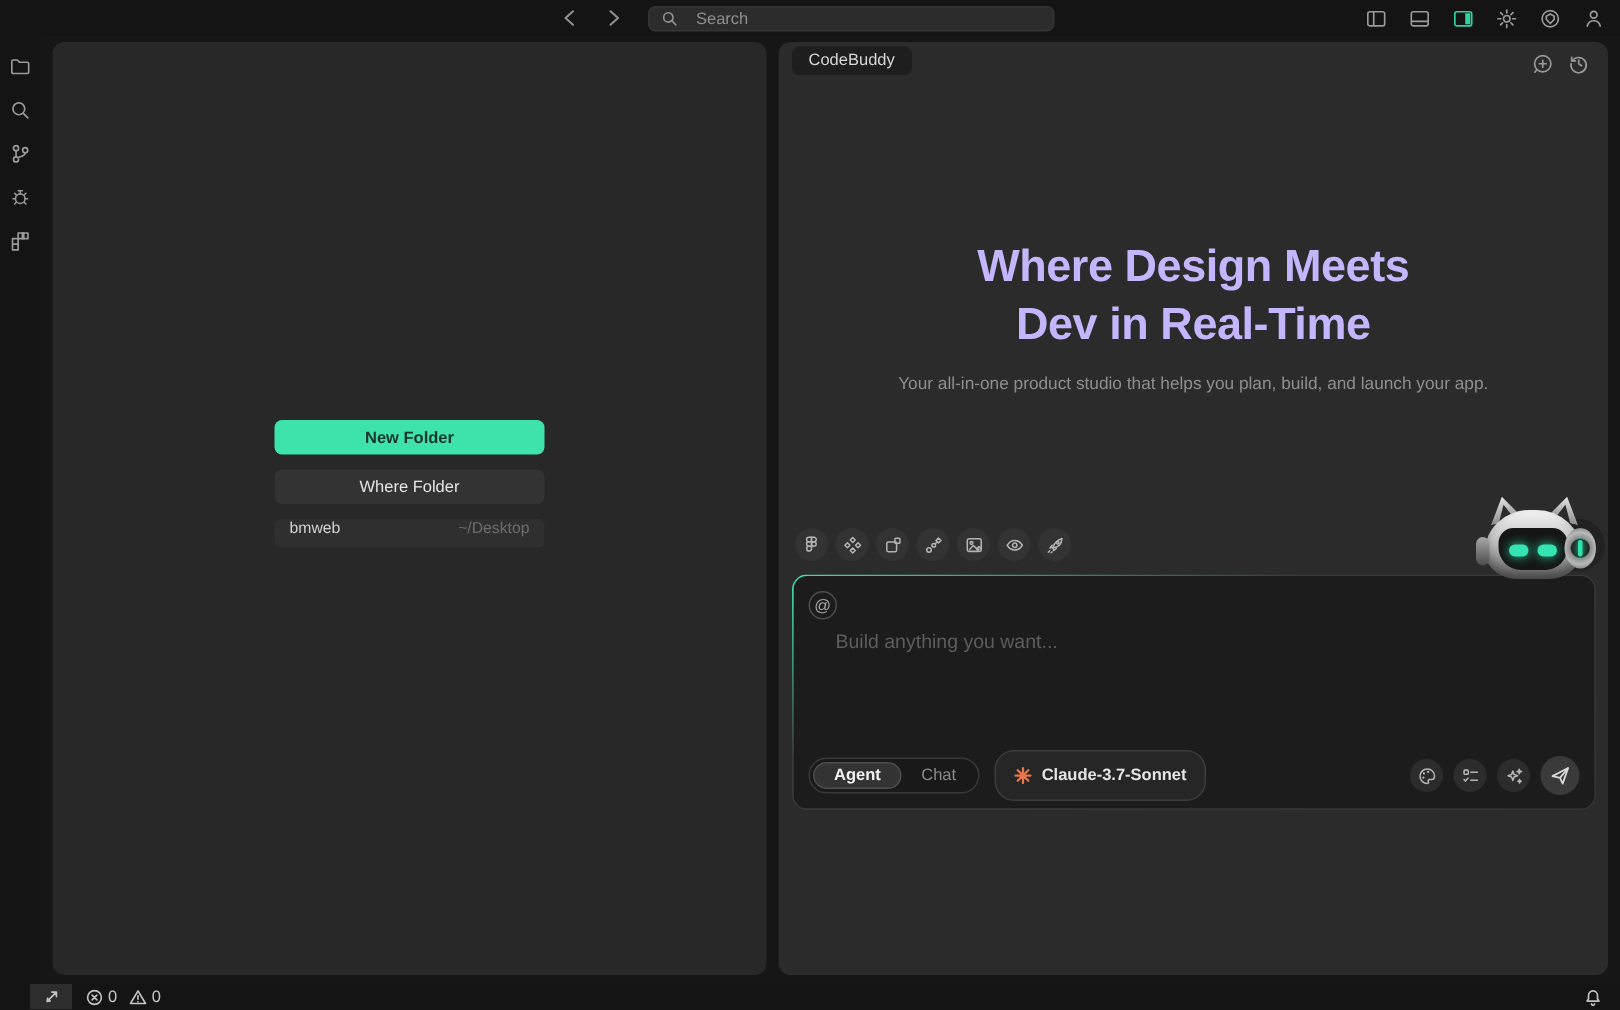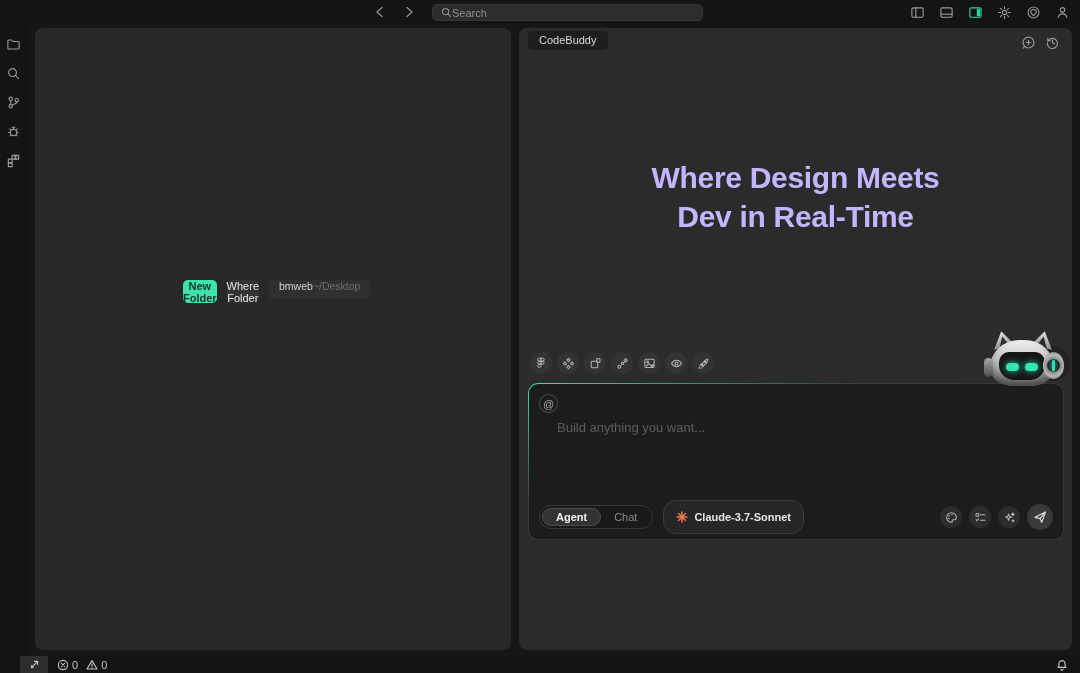--- a/index.html
+++ b/index.html
@@ -9,34 +9,34 @@
     font-family:"Liberation Sans", sans-serif;
     color:#d0d0d0;
     position:relative;
   }
   svg { display:block; }
 
   
   .topbar { position:absolute; top:0; left:0; width:1080px; height:24px; background:#141414; }
   .nav-arrows { position:absolute; left:372px; top:0; height:24px; display:flex; align-items:center; gap:16px; color:#8f8f8f; }
   .nav-btn { width:14px; height:14px; display:flex; align-items:center; justify-content:center; cursor:pointer; }
-  .searchbox { position:absolute; left:432px; top:4px; width:271px; height:17px; background:#2c2c2c; border:1px solid #353535; border-radius:5px; display:flex; align-items:center; padding:0 8px; gap:0; }
+  .searchbox { position:absolute; left:432px; top:4px; width:271px; height:17px; background:#2c2c2c; border:1px solid #353535; border-radius:5px; display:flex; align-items:center; padding:0 8px; gap:12px; }
   .searchbox input { flex:1; background:transparent; border:none; outline:none; color:#bdbdbd; font-size:11px; font-family:"Liberation Sans",sans-serif; }
   .searchbox input::placeholder { color:#8f8f8f; }
   .topbar-right { position:absolute; right:10px; top:0; height:24px; display:flex; align-items:center; gap:13px; color:#9a9a9a; }
   .tb-icon { width:16px; height:16px; display:flex; align-items:center; justify-content:center; cursor:pointer; }
   .tb-icon.active { color:#2fd3a2; }
 
   
   .activitybar { position:absolute; left:0; top:24px; width:27px; bottom:17px; background:#141414; display:flex; flex-direction:column; align-items:center; padding-top:12px; gap:13px; color:#9a9a9a; }
   .ab-icon { width:27px; height:16px; display:flex; align-items:center; justify-content:center; cursor:pointer; }
 
   
   .left-panel { position:absolute; left:35px; top:28px; width:476px; height:622px; background:#282828; border-radius:8px; }
-  .welcome-stack { position:absolute; left:50%; transform:translateX(-50%); top:252px; width:180px; display:flex; flex-direction:row; gap:10px; }
+  .welcome-stack { position:absolute; left:50%; transform:translateX(-50%); top:252px; width:180px; display:flex; flex-direction:column; gap:10px; }
   .w-btn { height:23px; border:none; border-radius:5px; font-family:"Liberation Sans",sans-serif; font-size:11px; cursor:pointer; color:#e6e6e6; background:#333333; }
   .w-btn.primary { background:#3ee3ac; color:#17342a; font-weight:700; }
   .recent-item { height:19px; background:#2f2f2f; border-radius:4px; display:flex; justify-content:space-between; padding:0 10px; cursor:pointer; }
   .recent-name { font-size:10.5px; color:#d2d2d2; }
   .recent-path { font-size:10.5px; color:#6d6d6d; }
 
   
   .right-panel { position:absolute; left:519px; top:28px; width:553px; height:622px; background:#2b2b2b; border-radius:8px; }
   .chat-tab { position:absolute; left:9px; top:3px; height:19px; line-height:19px; padding:0 11px; background:#1e1e1e; border-radius:5px; font-size:11px; color:#d8d8d8; cursor:pointer; }
   .chat-header-icons { position:absolute; right:12px; top:7px; display:flex; gap:9px; color:#9a9a9a; }
@@ -214,20 +214,21 @@
           <path d="M8 5.4V8l2 1.4"></path>
         </svg>
     </span>
   </div>
 
   <div class="hero">
     <h1>
       <span>Where Design Meets</span><br>
       <span>Dev in Real-Time</span>
     </h1>
+    <p>Your all-in-one product studio that helps you plan, build, and launch your app.</p>
   </div>
 
   <div class="toolbar-row">
     <span class="tool-btn">
       <svg width="12" height="12" viewBox="0 0 12 12" fill="none" stroke="currentColor" stroke-width="1">
           <path d="M4.2 1.2h1.8v3H4.2a1.5 1.5 0 1 1 0-3z"></path>
           <path d="M6 1.2h1.7a1.5 1.5 0 1 1 0 3H6z"></path>
           <path d="M4.2 4.2H6v3H4.2a1.5 1.5 0 1 1 0-3z"></path>
           <circle cx="7.6" cy="5.7" r="1.5"></circle>
           <path d="M4.2 7.2H6v1.5A1.6 1.6 0 1 1 4.2 7.2z"></path>

